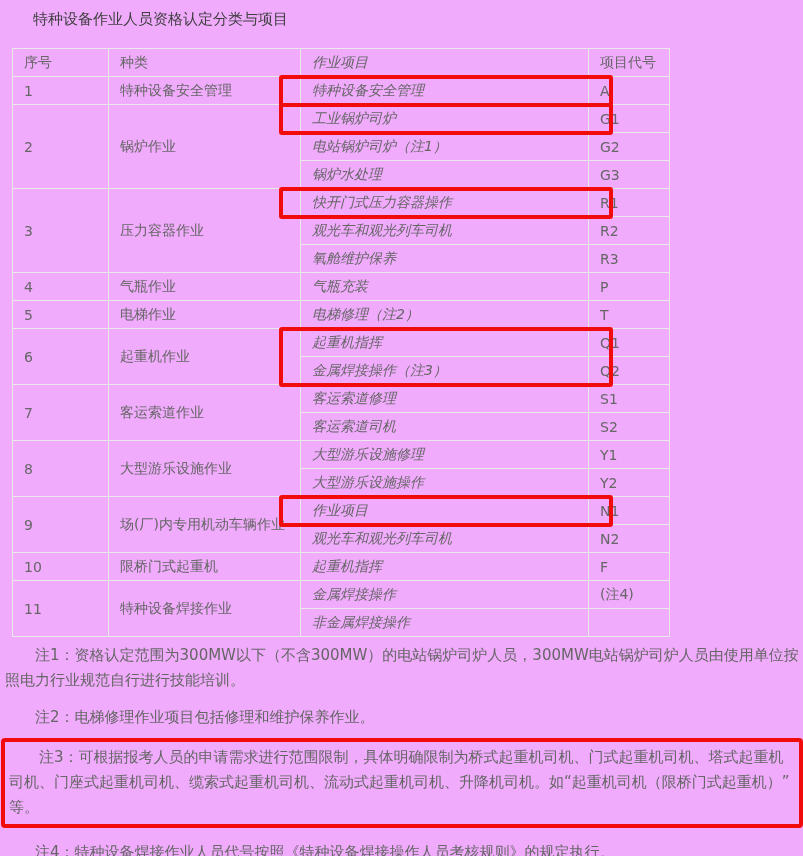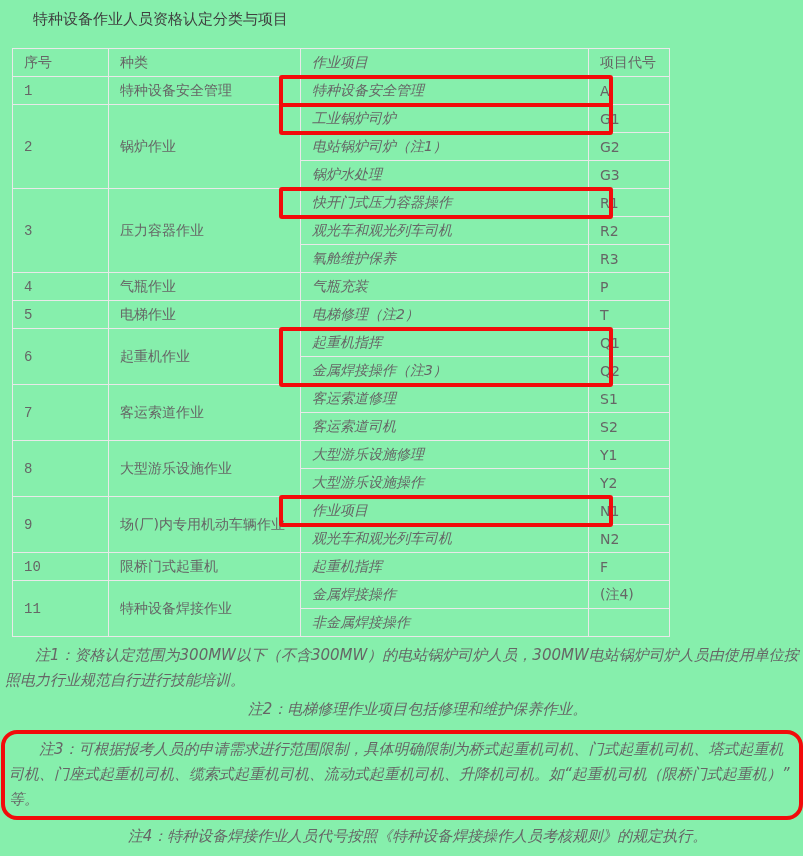--- a/index.html
+++ b/index.html
@@ -5,21 +5,21 @@
   * { box-sizing: border-box; margin: 0; padding: 0; }
   html, body { background: #ffffff; }
   body {
     width: 803px; height: 856px;
     font-family: "DejaVu Sans", "Liberation Sans", sans-serif;
     overflow: hidden;
   }
   .page {
     position: relative;
     width: 803px; height: 856px;
-    background: #86efac;
+    background: #f0abfc;
     overflow: hidden;
   }
   .doc-title {
     margin: 9px 0 0 33px;
     font-size: 15px;
     line-height: 20px;
     font-weight: 400;
     color: #3f3f3f;
   }
   table.spec-table {
@@ -33,47 +33,46 @@
   table.spec-table th, table.spec-table td {
     border: 1px solid #e9e9e9;
     font-weight: 400;
     text-align: left;
     vertical-align: middle;
     height: 28px;
     padding: 0 4px 0 11px;
     white-space: nowrap;
     overflow: hidden;
   }
-  .colw0 { width: 96px; font-family: Liberation Mono, monospace; }
+  .colw0 { width: 96px; }
   .colw1 { width: 192px; }
   .colw2 { width: 288px; font-style: italic; }
   .colw3 { width: 81px; }
   .hl-box {
     position: absolute;
     border: 4px solid var(--hl, #f20b0b);
     border-radius: 3px;
     pointer-events: none;
     background: transparent;
   }
   .notes {
     margin: 6px 3px 0 5px;
     font-size: 15px;
     line-height: 25px;
     color: #666666;
   }
   .notes p.note {
     text-indent: 2em;
     margin: 0;
-    font-style: italic;
-  }
-  .notes p.note + p.note, .notes .note-wrap + p.note { margin-top: 4px; text-align: center; }
+  }
+  .notes p.note + p.note, .notes .note-wrap + p.note { margin-top: 12px; }
   .notes p.note + .note-wrap { margin-top: 8px; }
   .note-wrap {
     border: 4px solid var(--hl, #f20b0b);
-    border-radius: 16px;
+    border-radius: 4px;
     margin: 8px -3px 0 -4px;
     padding: 3px 4px 4px 4px;
   }
   .note-wrap p.note { margin: 0; }
 </style>
 </head>
 <body>
 
 <div class="page" id="page">
 

